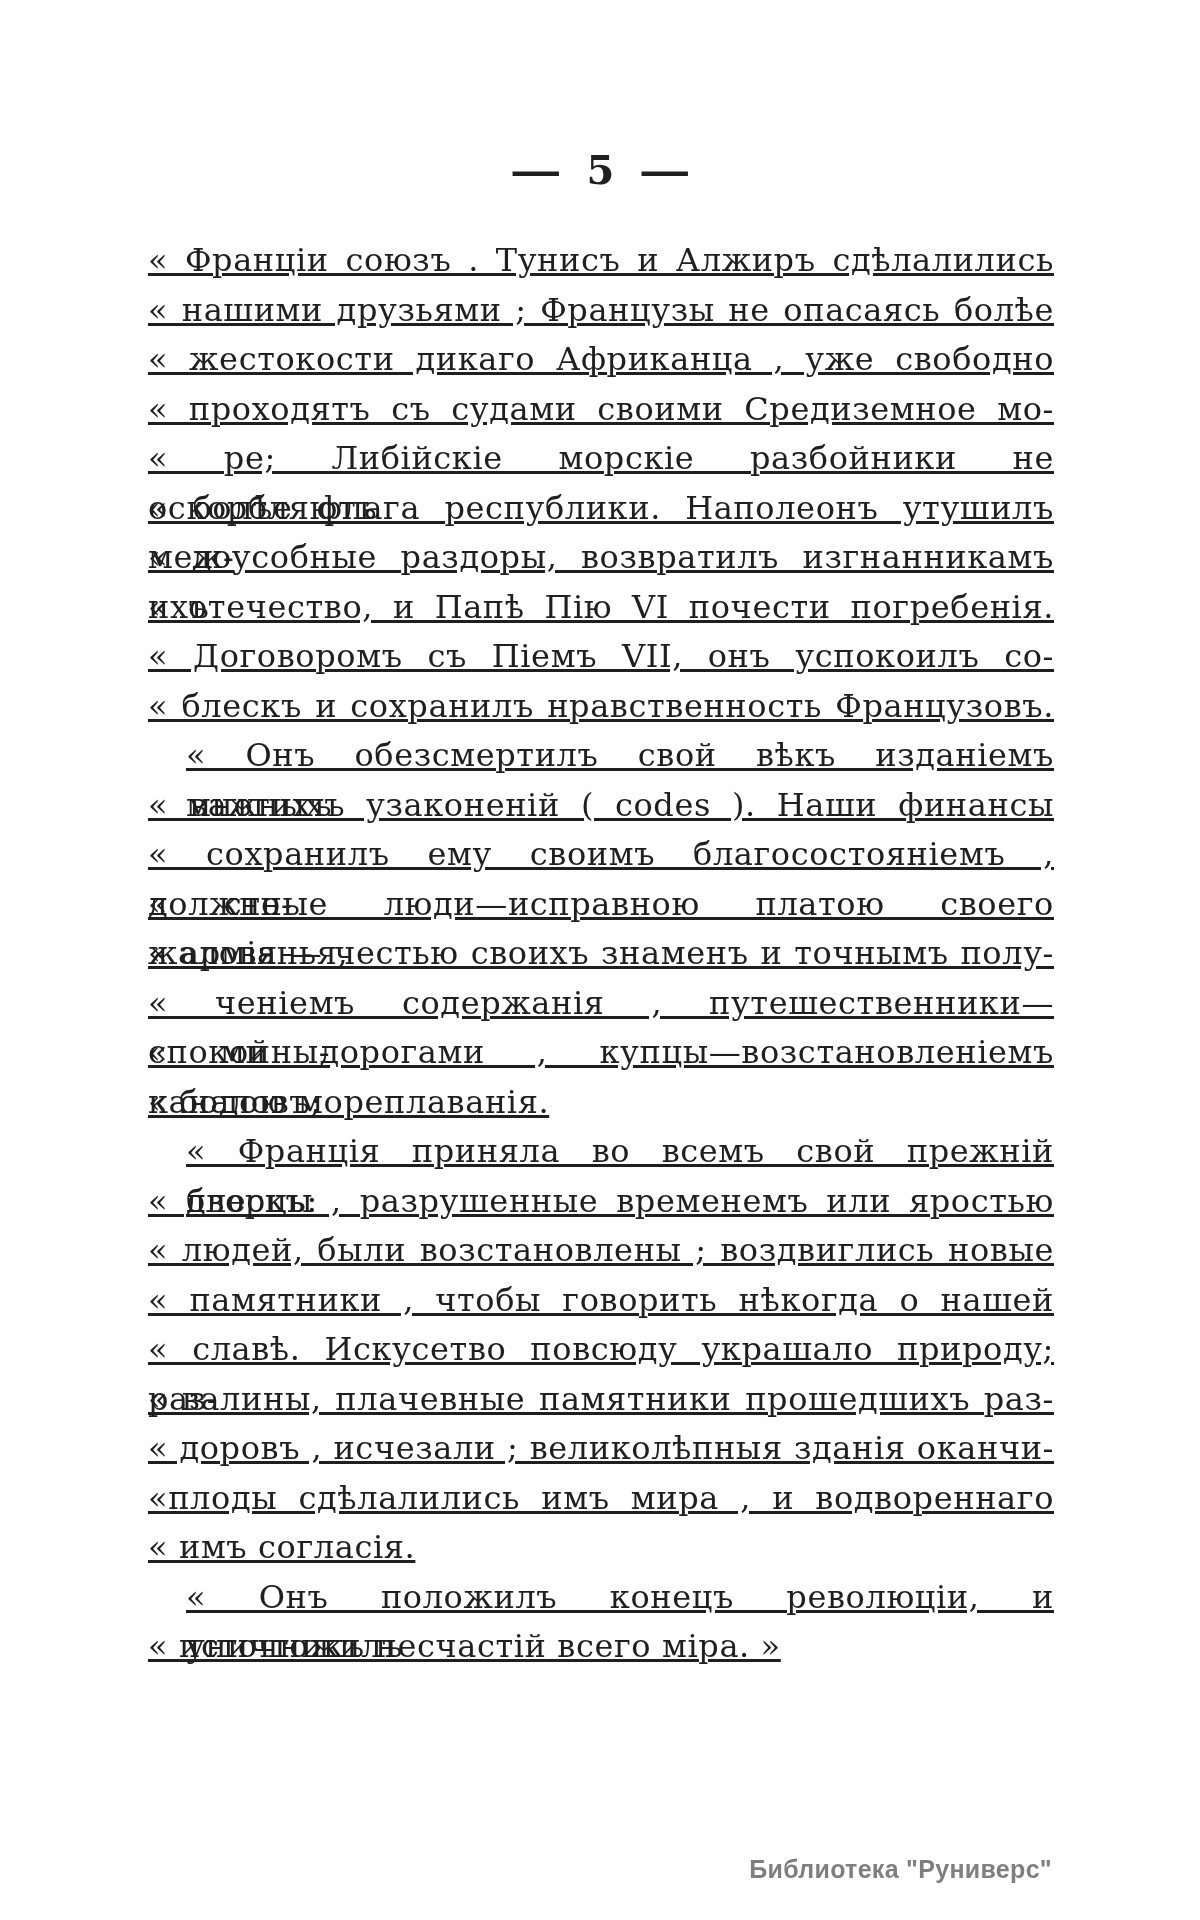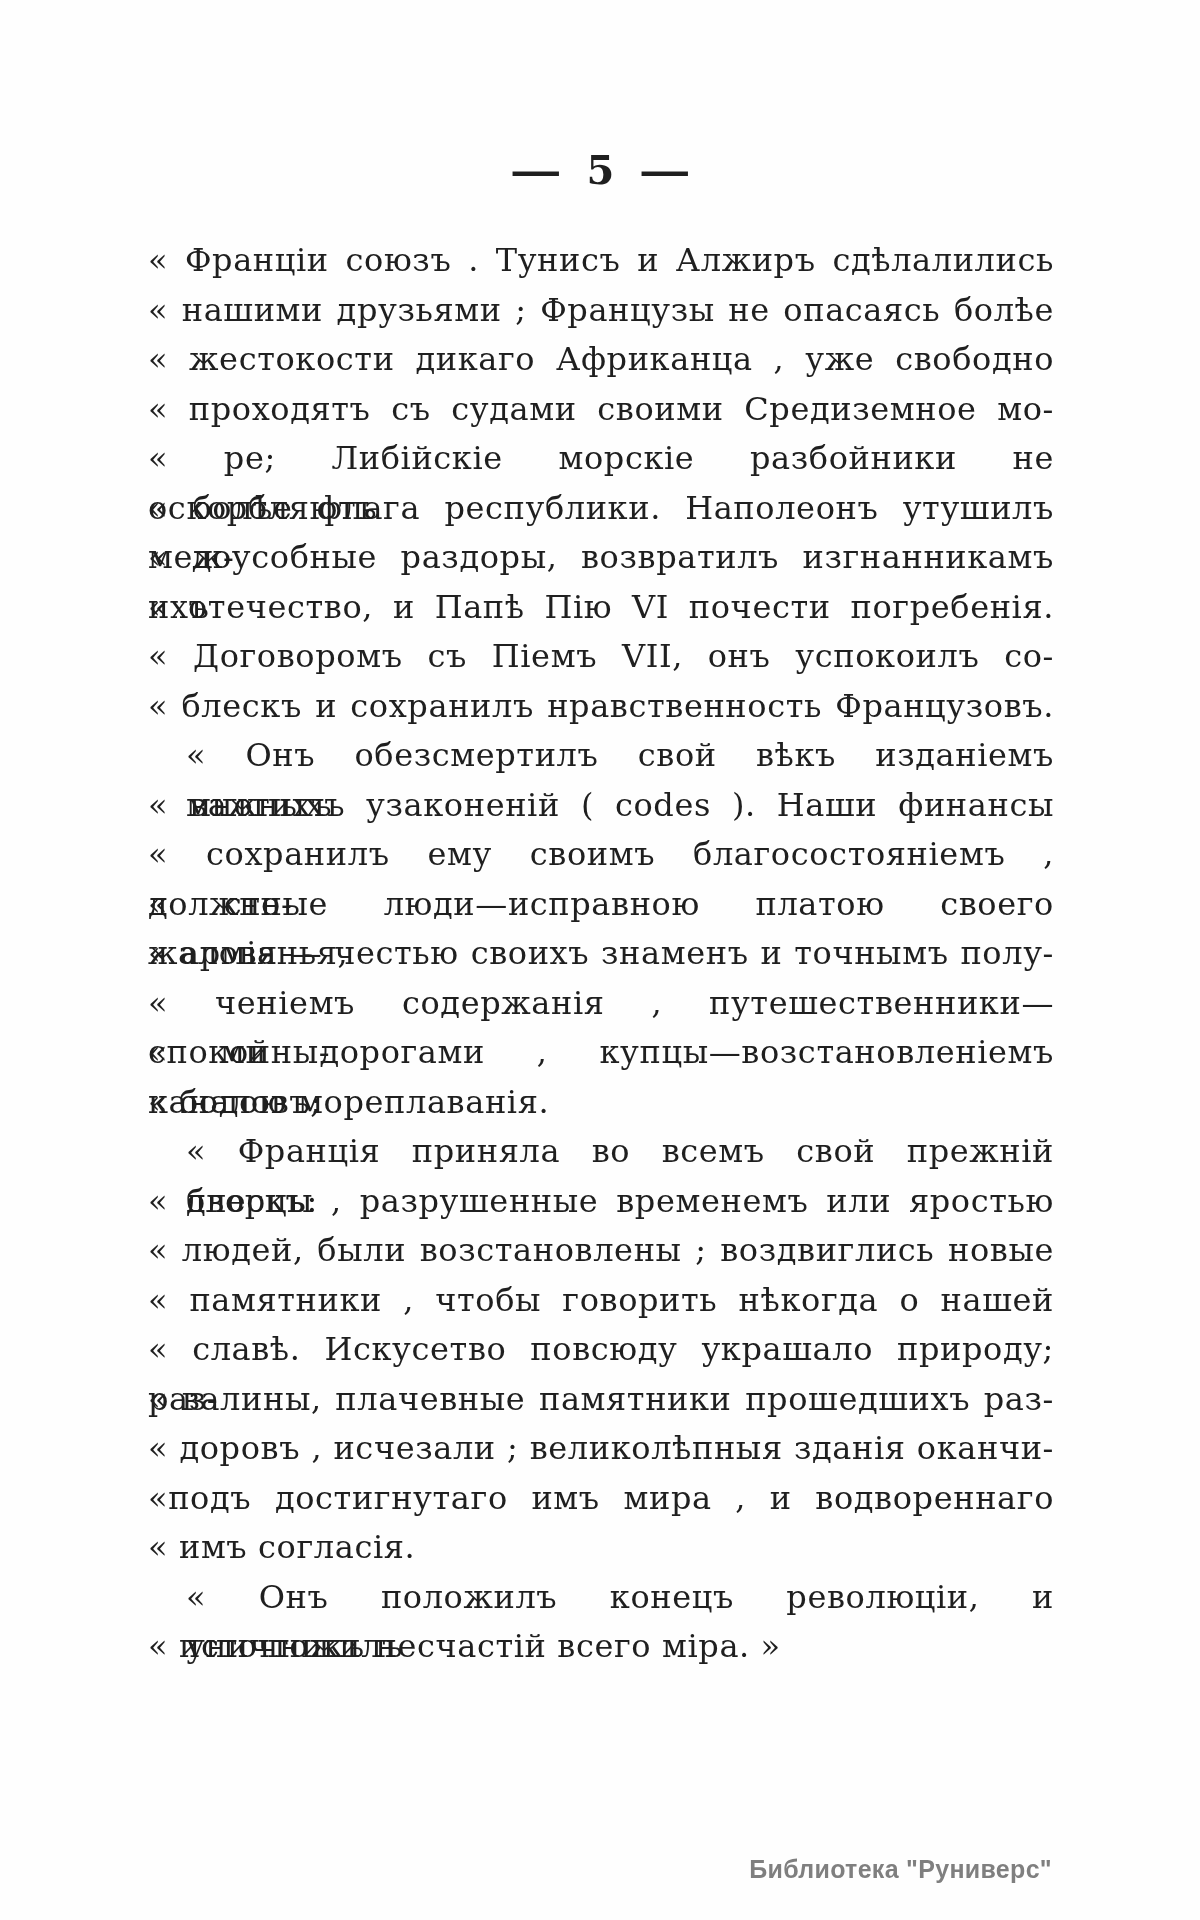--- a/index.html
+++ b/index.html
@@ -40,20 +40,21 @@
     width: 906px;
     font-size: 32px;
     letter-spacing: 0.6px;
   }
   .line {
     height: 49.5px;
     line-height: 49.5px;
     text-align: justify;
     text-align-last: left;
     overflow: visible;
+    text-decoration: underline;
   }
   .line.fill {
     text-align-last: justify;
   }
   .line.indent {
     padding-left: 38px;
   }
   .watermark {
     position: absolute;
     top: 1855px;
@@ -95,21 +96,21 @@
       <div class="line fill">« ченіемъ содержанія , путешественники—спокойны-</div>
       <div class="line fill">« ми дорогами , купцы—возстановленіемъ каналовъ;</div>
       <div class="line">« бодою мореплаванія.</div>
       <div class="line indent fill">« Франція приняла во всемъ свой прежній блескъ:</div>
       <div class="line fill">« дворцы , разрушенные временемъ или яростью</div>
       <div class="line fill">« людей, были возстановлены ; воздвиглись новые</div>
       <div class="line fill">« памятники , чтобы говорить нѣкогда о нашей</div>
       <div class="line fill">« славѣ. Искусетво повсюду украшало природу; раз-</div>
       <div class="line fill">« валины, плачевные памятники прошедшихъ раз-</div>
       <div class="line fill">« доровъ , исчезали ; великолѣпныя зданія оканчи-</div>
-      <div class="line fill">«подъ достигнутаго имъ мира , и водвореннаго</div>
+      <div class="line fill">«плоды сдѣлалились имъ мира , и водвореннаго</div>
       <div class="line">« имъ согласія.</div>
       <div class="line indent fill">« Онъ положилъ конецъ революціи, и уничтожилъ</div>
       <div class="line">« источникъ несчастій всего міра. »</div>
     </div>
 
   <div class="watermark">Библиотека "Руниверс"</div>
 
 </div>
 
 </body></html>

